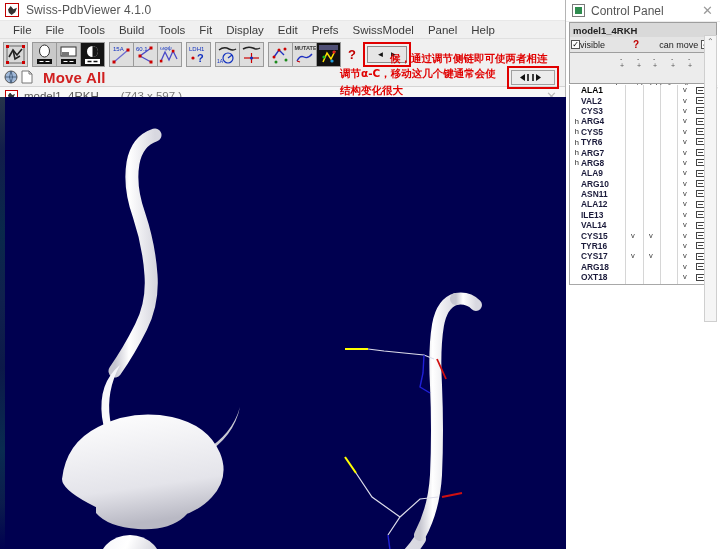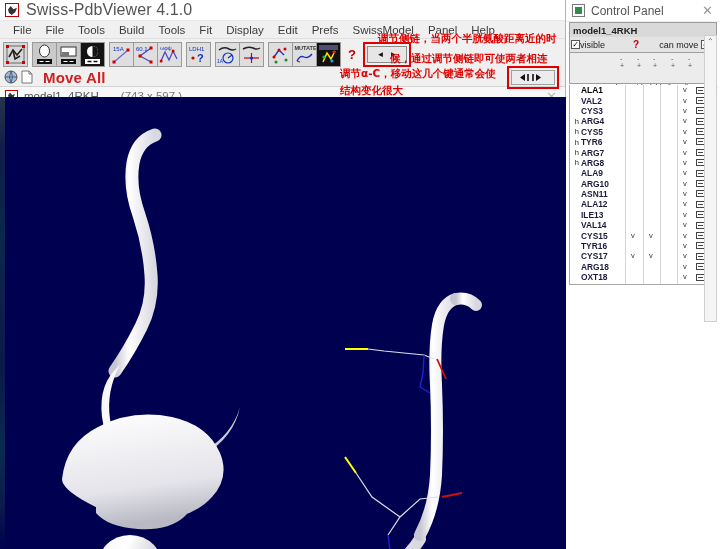--- a/index.html
+++ b/index.html
@@ -37,21 +37,21 @@
     border: 1px solid #c00000;
     position: relative; flex: none;
     margin-right: 7px;
   }
   .app-icon::before {
     content:""; position:absolute; left:2px; top:2px;
     width:9px; height:9px; background:#333;
     clip-path: polygon(0 40%,30% 0,60% 35%,100% 20%,80% 70%,40% 100%,10% 75%);
   }
   .titlebar-text {
-    font-size: 16px; color: #555; letter-spacing: .1px;
+    font-size: 12px; color: #555; letter-spacing: .1px;
   }
 
   
   .menubar {
     height: 18px;
     display: flex; align-items: center;
     background: #f0f0f0;
     padding-left: 6px;
     border-bottom: 1px solid #e0e0e0;
     position: relative; z-index: 4;
@@ -714,18 +714,17 @@
           <span class="mark-v" style="left: 113px;">v</span>
           <span class="sqbox" style="left: 126px;"></span>
         </div>
       </div>
 
     <div class="cp-scroll">
       <span class="chev">⌃</span>
     </div>
   </div>
 
-  <div class="anno" style="left:378px; top:32px;">调节侧链，当两个半胱氨酸距离近的时</div>
   <div class="anno" style="left:390px; top:52px;">候，通过调节侧链即可使两者相连</div>
   <div class="anno" style="left:340px; top:67px;">调节α-C，移动这几个键通常会使</div>
   <div class="anno" style="left:340px; top:84px;">结构变化很大</div>
 
 </div>
 
 </body></html>

